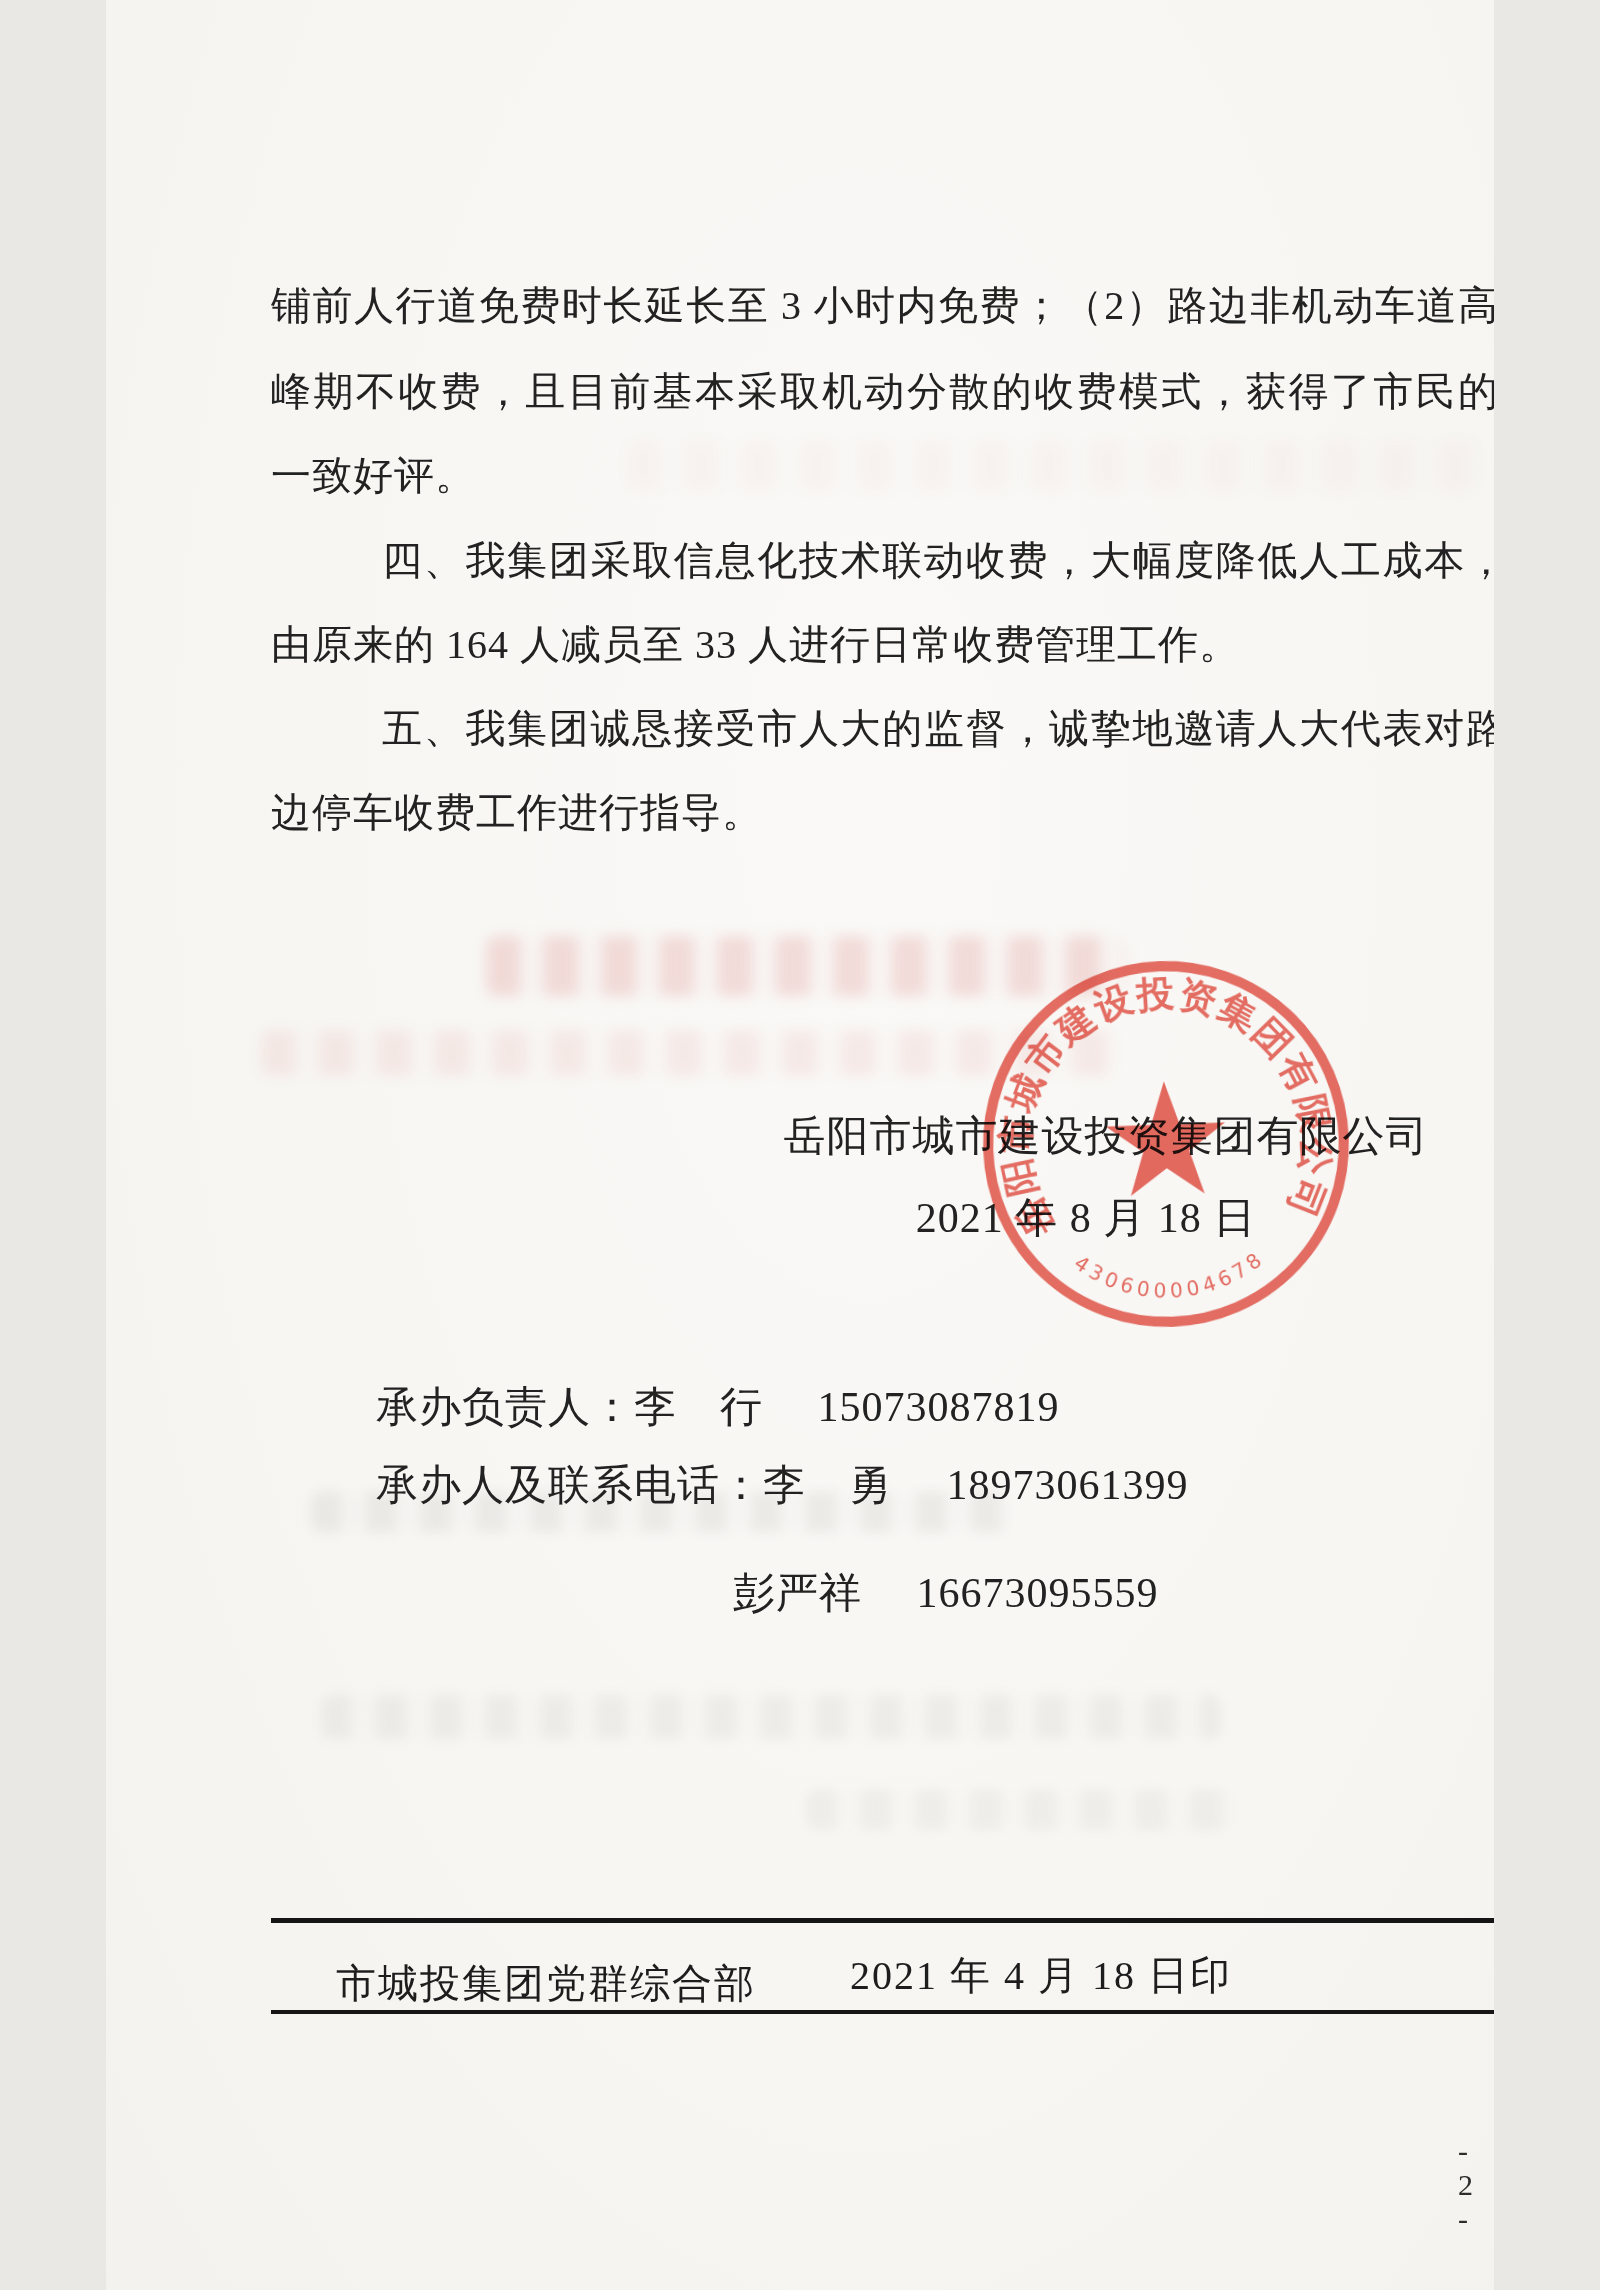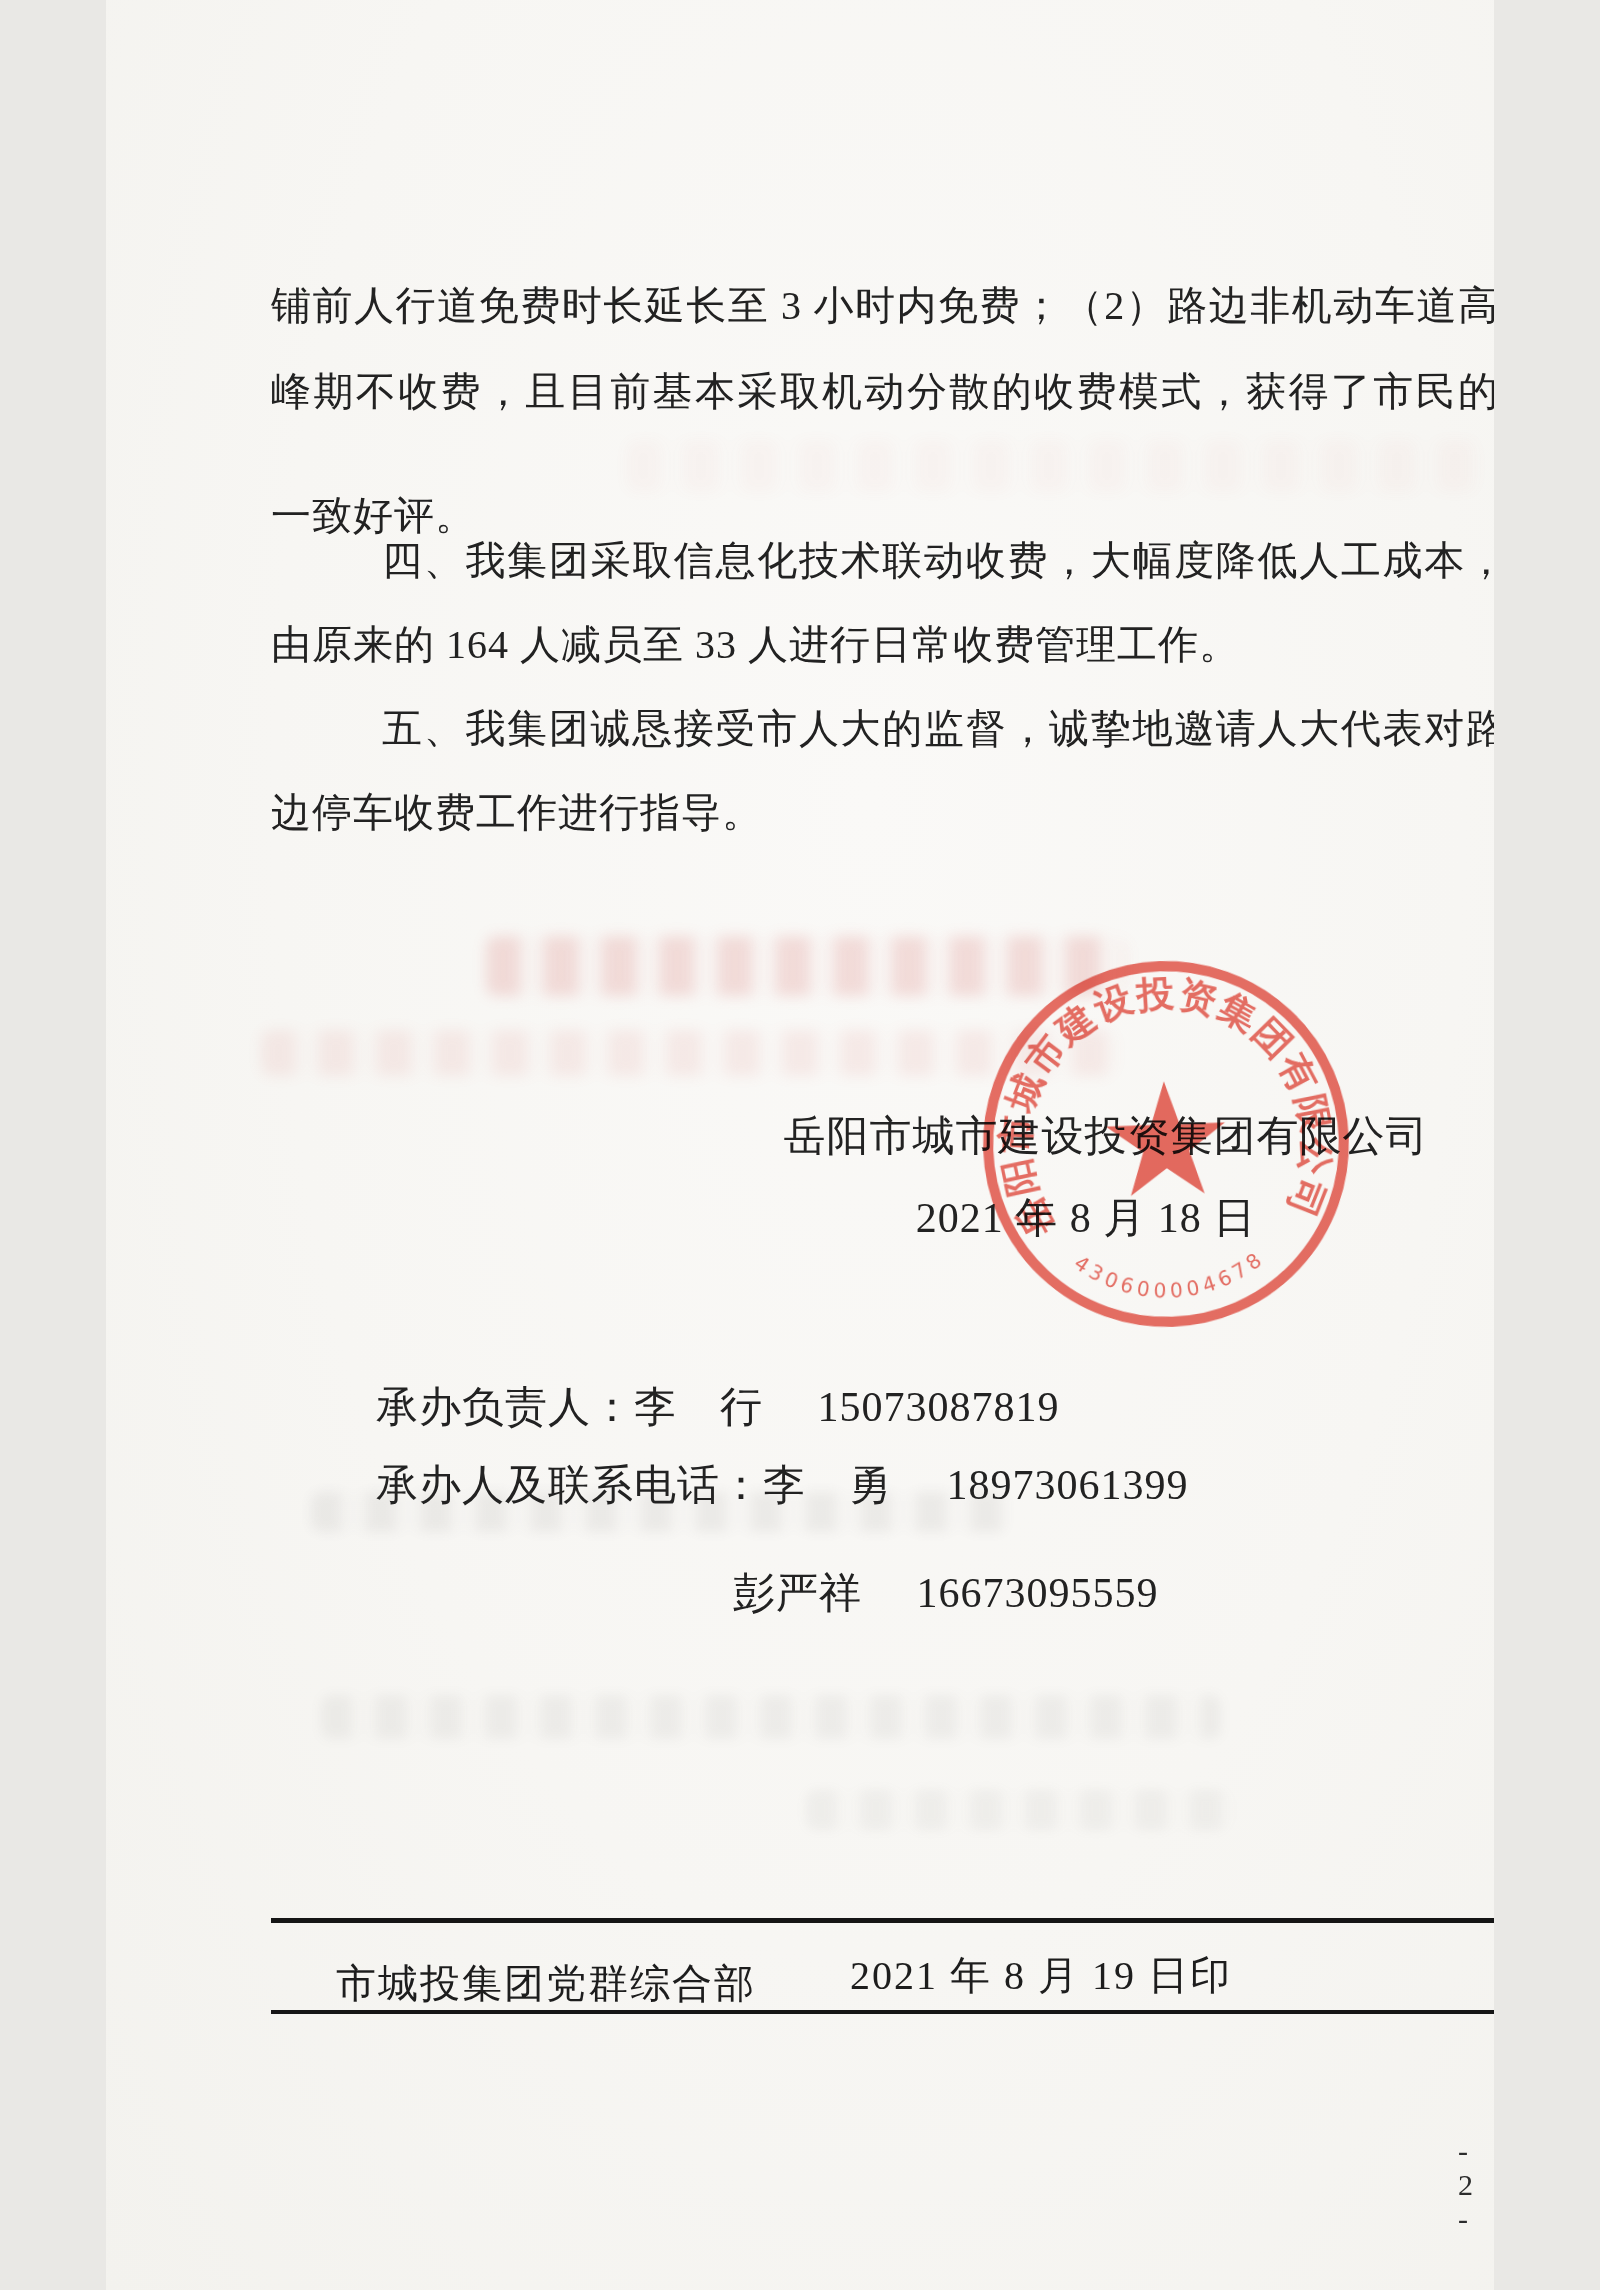--- a/index.html
+++ b/index.html
@@ -59,21 +59,21 @@
   <div class="ghost ghost-pink" style="left:520px;top:440px;width:860px;height:52px;opacity:.10;"></div>
   <div class="ghost ghost-pink" style="left:380px;top:936px;width:640px;height:60px;opacity:.55;"></div>
   <div class="ghost ghost-pink" style="left:155px;top:1030px;width:860px;height:46px;opacity:.28;"></div>
   <div class="ghost ghost-gray" style="left:205px;top:1492px;width:700px;height:40px;opacity:.45;"></div>
   <div class="ghost ghost-gray" style="left:215px;top:1695px;width:900px;height:44px;opacity:.38;"></div>
   <div class="ghost ghost-gray" style="left:700px;top:1790px;width:430px;height:40px;opacity:.32;"></div>
   <div class="crease" style="left:1430px;top:2240px;"></div>
 
   <div class="bline just" style="top:282px;">铺前人行道免费时长延长至 3 小时内免费；（2）路边非机动车道高</div>
   <div class="bline just" style="top:368px;">峰期不收费，且目前基本采取机动分散的收费模式，获得了市民的</div>
-  <div class="bline" style="top:452px;margin-top:40px;">一致好评。</div>
+  <div class="bline" style="top:452px;">一致好评。</div>
   <div class="bline just ind" style="top:537px;">四、我集团采取信息化技术联动收费，大幅度降低人工成本，</div>
   <div class="bline" style="top:621px;">由原来的 164 人减员至 33 人进行日常收费管理工作。</div>
   <div class="bline just ind" style="top:705px;">五、我集团诚恳接受市人大的监督，诚挚地邀请人大代表对路</div>
   <div class="bline" style="top:789px;">边停车收费工作进行指导。</div>
 
   <div class="center-line" style="left:620px;top:1108px;width:760px;">岳阳市城市建设投资集团有限公司</div>
   <div class="center-line" style="left:700px;top:1190px;width:560px;">2021 年 8 月 18 日</div>
 
   <svg class="seal" viewBox="0 0 380 380">
     <defs>
@@ -89,18 +89,18 @@
       <textPath href="#codePath" startOffset="2">4306000046788</textPath>
     </text>
   </svg>
 
   <div class="contact" style="left:270px;top:1358px;">承办负责人：李　行　 15073087819</div>
   <div class="contact" style="left:270px;top:1436px;">承办人及联系电话：李　勇　 18973061399</div>
   <div class="contact" style="left:627px;top:1544px;">彭严祥　 16673095559</div>
 
   <div class="rule" style="top:1918px;height:5px;"></div>
   <div class="footer-text" style="left:230px;top:1948px;margin-top:8px;">市城投集团党群综合部</div>
-  <div class="footer-text" style="right:262px;top:1948px;">2021 年 8 月 19 日印</div>
+  <div class="footer-text" style="right:262px;top:1948px;">2021 年 4 月 18 日印</div>
   <div class="rule" style="top:2010px;height:4px;"></div>
 
   <div class="pageno" style="left:1352px;top:2134px;">- 2 -</div>
 
 </div>
 
 </body></html>

